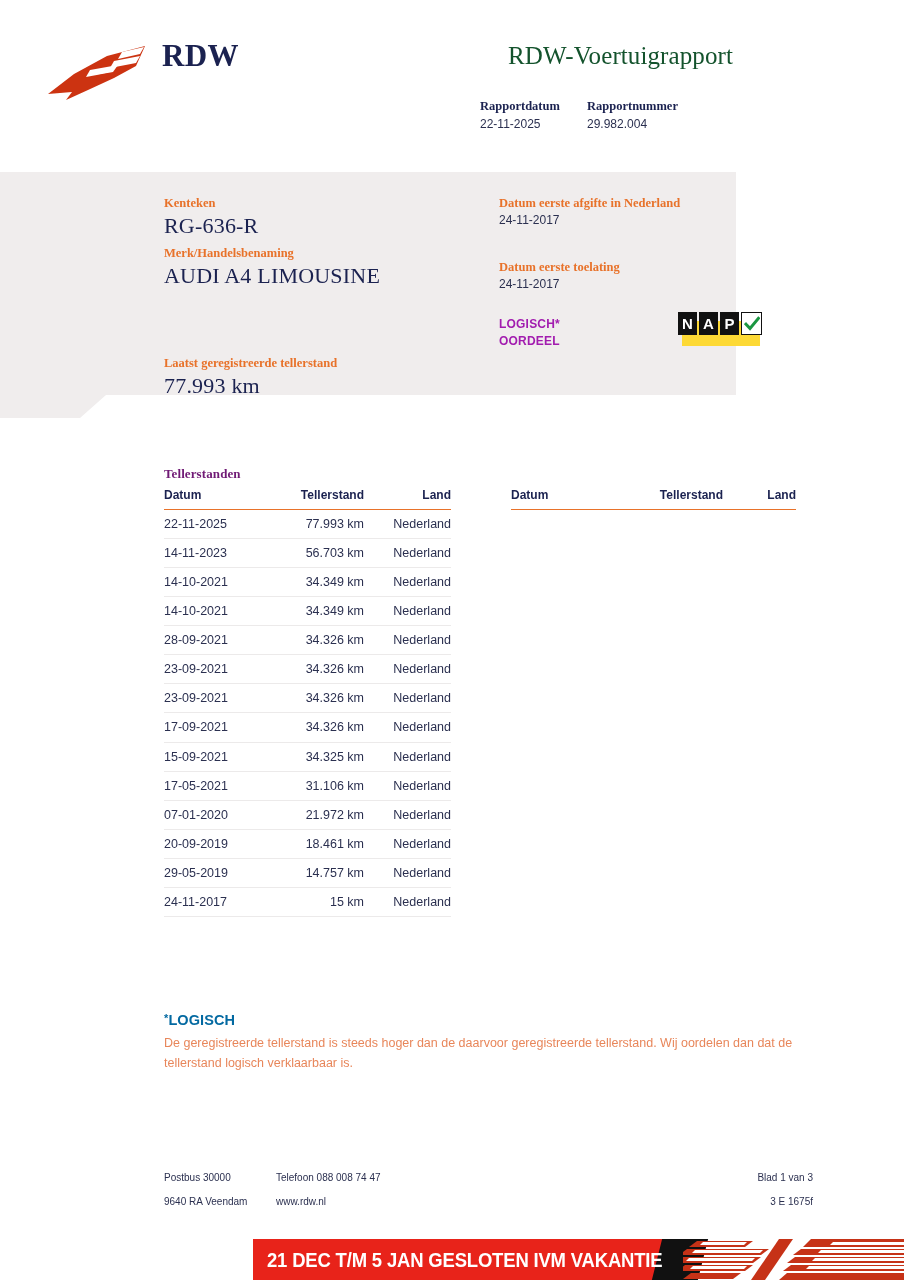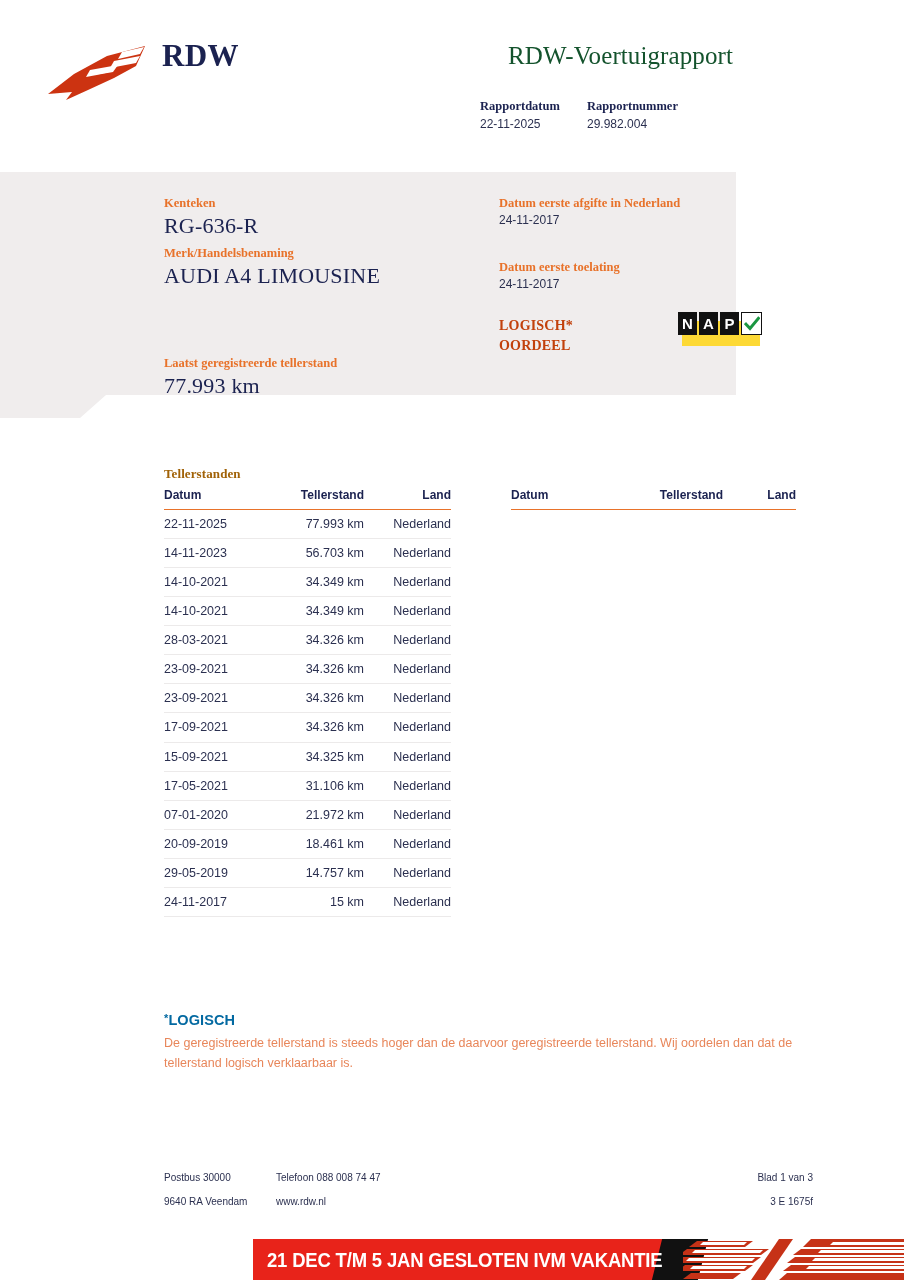--- a/index.html
+++ b/index.html
@@ -132,24 +132,24 @@
   .f-kenteken { left: 164px; top: 23px; }
   .f-merk     { left: 164px; top: 73px; }
   .f-teller   { left: 164px; top: 183px; }
   .f-afgifte  { left: 499px; top: 23px; }
   .f-toelating{ left: 499px; top: 75px; margin-top: 12px; }
 
   .oordeel {
     position: absolute;
     left: 499px;
     top: 144px;
-    font-family: Liberation Serif, serif;
-    font-size: 14px;
-    font-weight: 700;
-    color: #c2410c;
+    font-family: Liberation Sans, sans-serif;
+    font-size: 12px;
+    font-weight: 700;
+    color: #a21caf;
     line-height: 1.45;
     letter-spacing: 0.2px;
   }
 
   
   .nap-badge {
     position: absolute;
     left: 678px;
     top: 312px;
     width: 82px;
@@ -190,21 +190,21 @@
   }
 
   
   .section-title {
     position: absolute;
     left: 164px;
     top: 466px;
     font-family: "Liberation Serif", "DejaVu Serif", serif;
     font-size: 13px;
     font-weight: 700;
-    color: #a16207;
+    color: #701a75;
     letter-spacing: 0.1px;
   }
 
   .tbl { position: absolute; border-collapse: collapse; }
   .tbl-left  { left: 164px; top: 488px; width: 287px; }
   .tbl-right { left: 511px; top: 488px; width: 285px; }
 
   .tbl th {
     font-family: "Liberation Sans", sans-serif;
     font-size: 12px;
@@ -434,21 +434,21 @@
           <td class="col-date">14-10-2021</td>
           <td class="col-value">34.349 km</td>
           <td class="col-land">Nederland</td>
         </tr>
         <tr>
           <td class="col-date">14-10-2021</td>
           <td class="col-value">34.349 km</td>
           <td class="col-land">Nederland</td>
         </tr>
         <tr>
-          <td class="col-date">28-03-2021</td>
+          <td class="col-date">28-09-2021</td>
           <td class="col-value">34.326 km</td>
           <td class="col-land">Nederland</td>
         </tr>
         <tr>
           <td class="col-date">23-09-2021</td>
           <td class="col-value">34.326 km</td>
           <td class="col-land">Nederland</td>
         </tr>
         <tr>
           <td class="col-date">23-09-2021</td>

